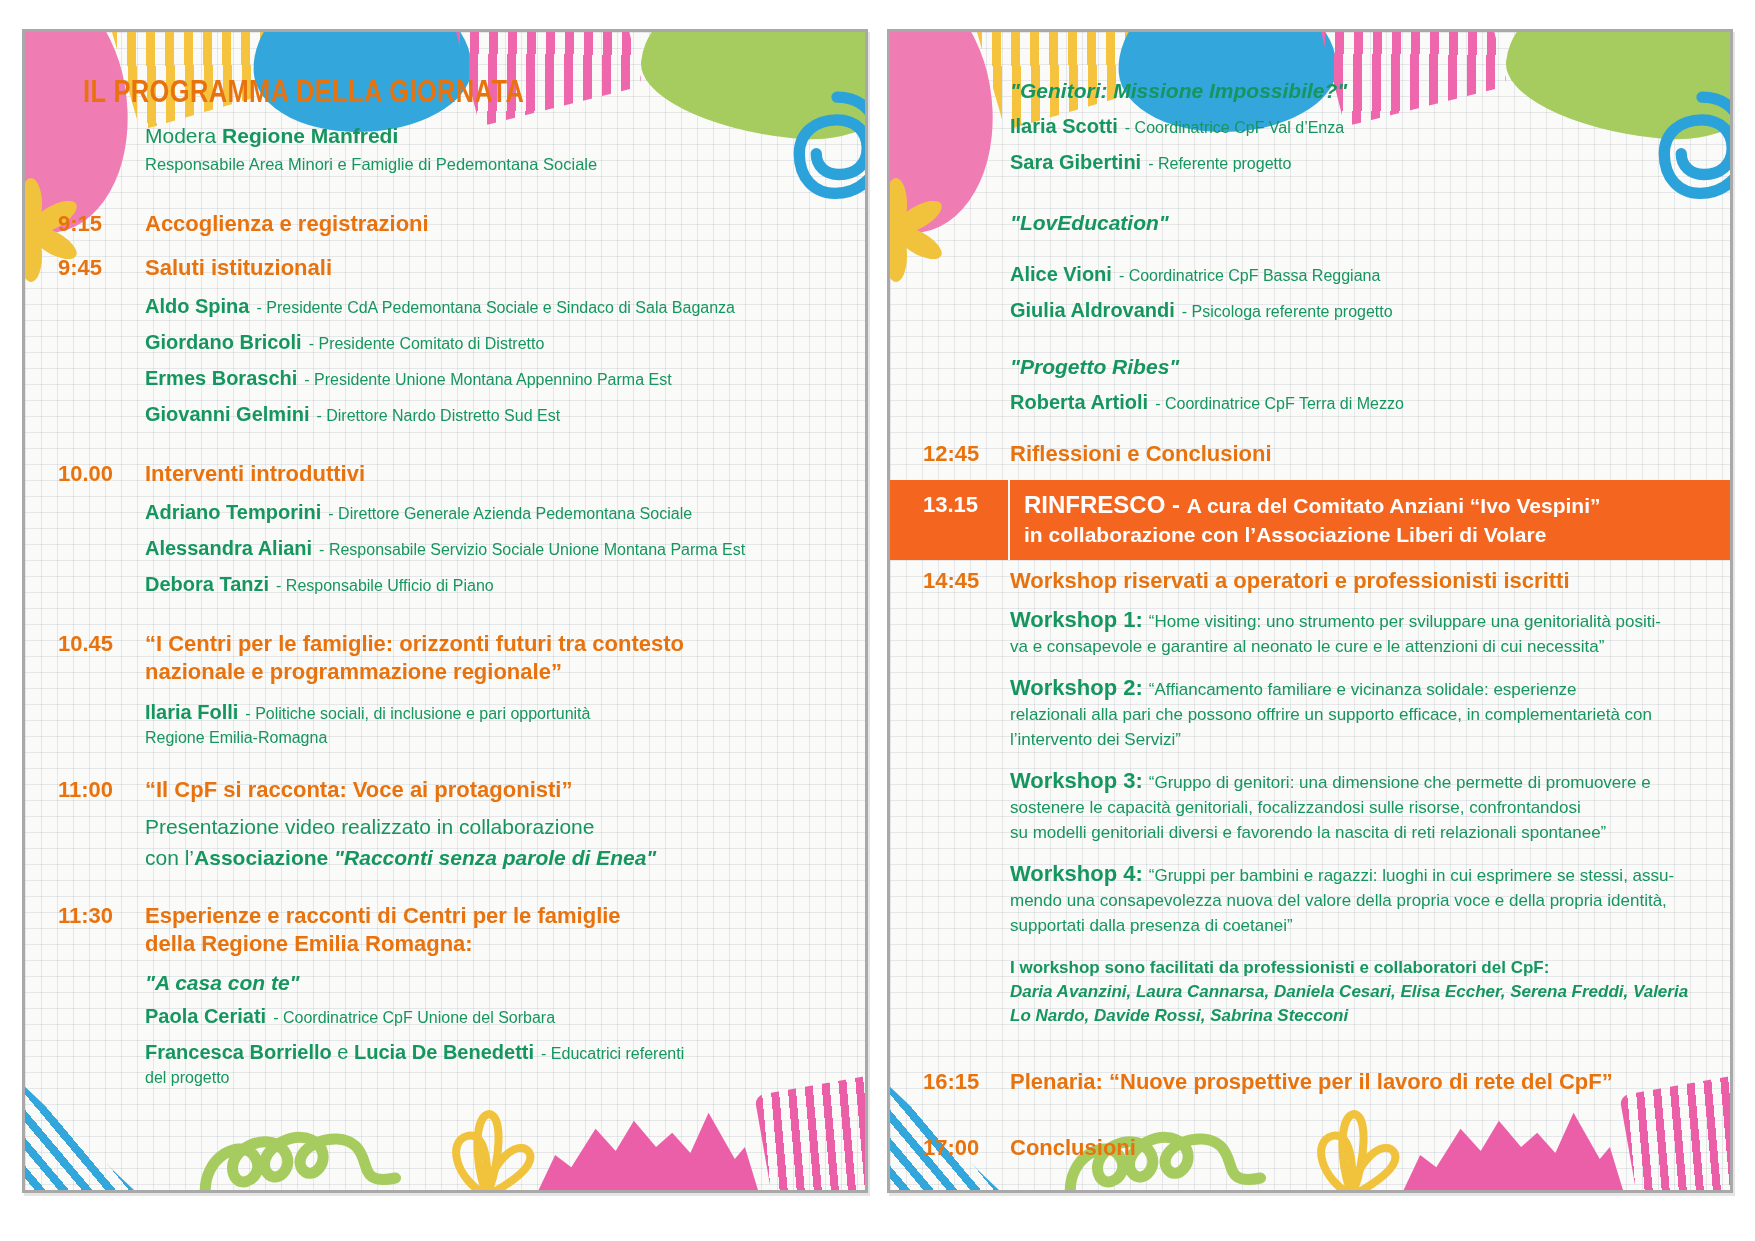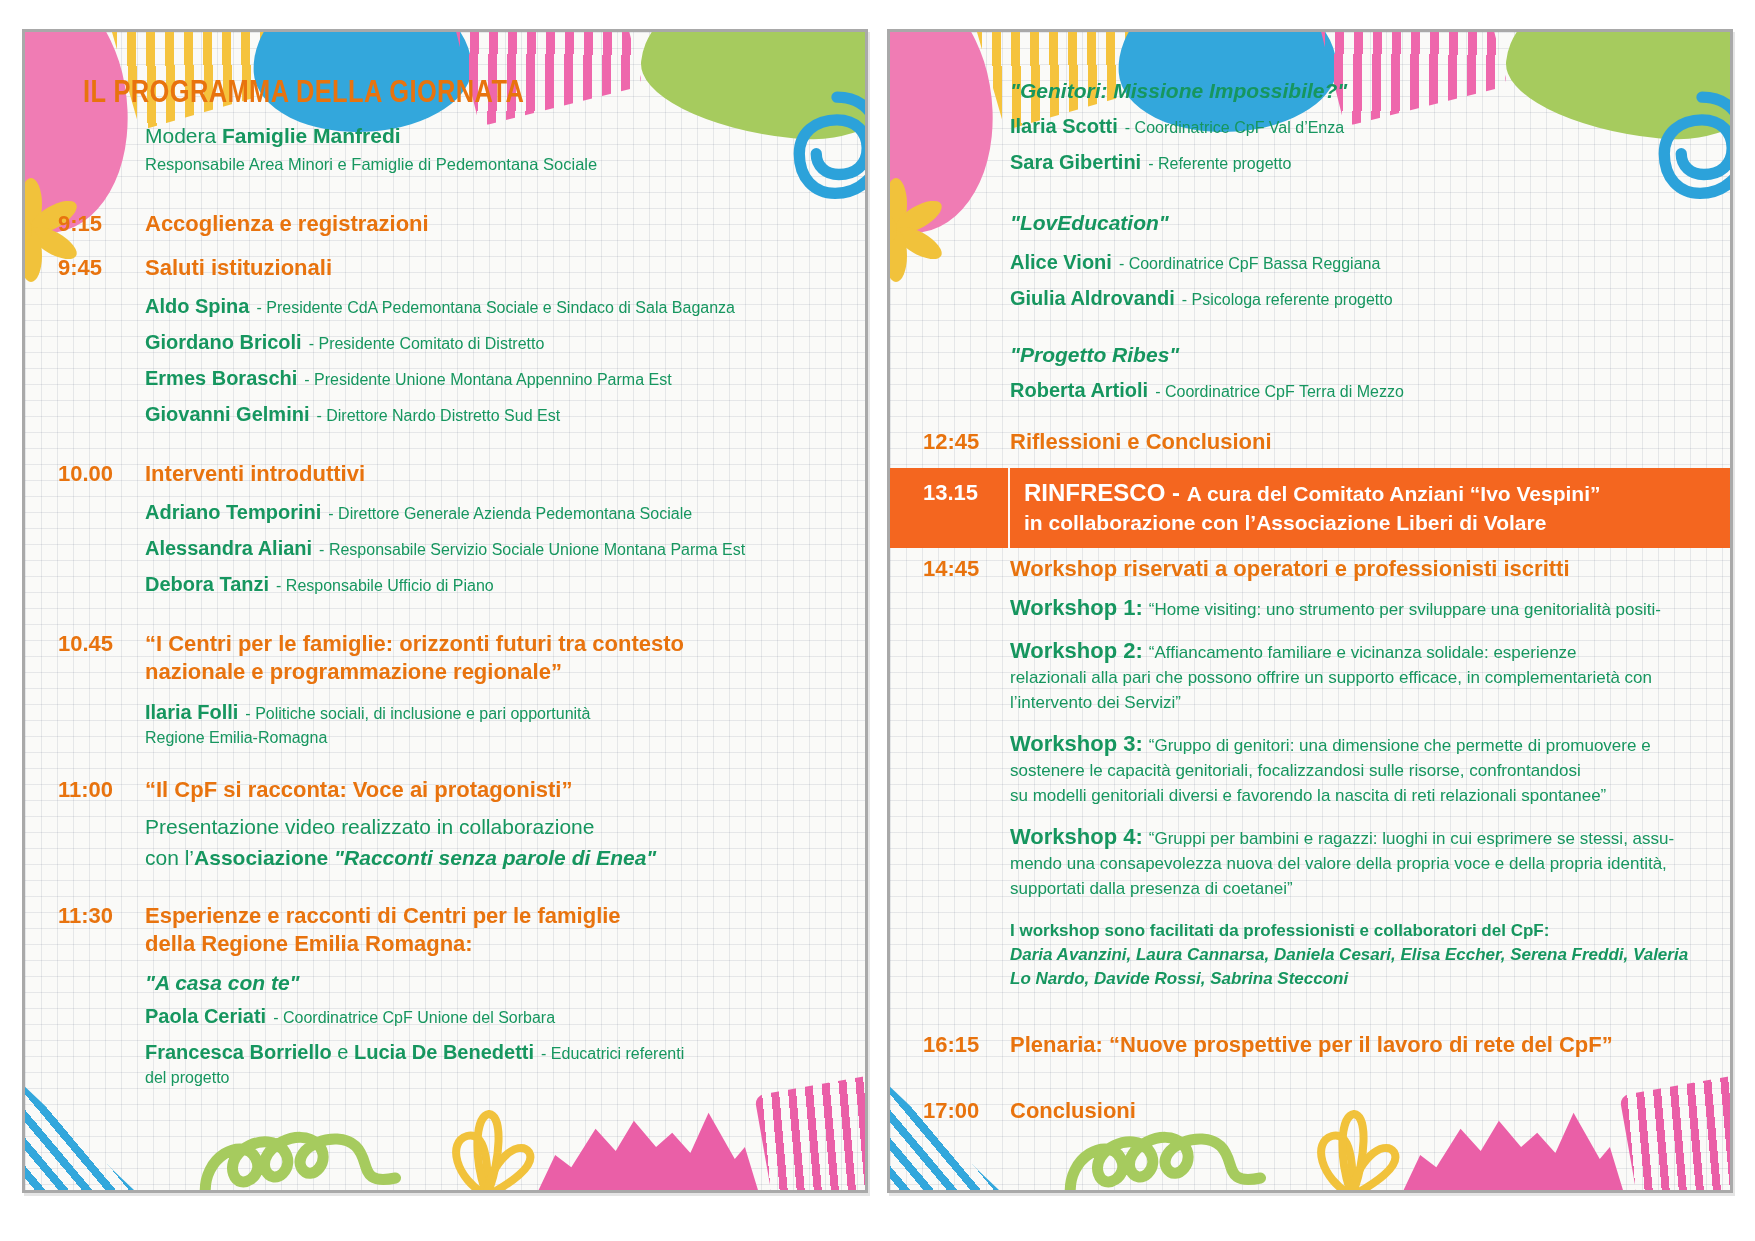--- a/index.html
+++ b/index.html
@@ -135,21 +135,21 @@
       </g>
     </svg>
     <svg class="d mount-pink-b" viewBox="0 0 220 90">
       <polygon points="0,90 18,52 34,64 58,26 78,48 96,18 118,44 134,30 152,50 170,10 196,56 206,44 220,90" fill="#ea5fa7"></polygon>
     </svg>
     <div class="d scr-pink-br"></div>
   </div>
 
   <div class="content">
     <h1 class="doc-title"><span class="cond">IL PROGRAMMA DELLA GIORNATA</span></h1>
-    <p class="modera"><span>Modera </span><b>Famiglie Manfredi</b></p>
+    <p class="modera"><span>Modera </span><b>Regione Manfredi</b></p>
     <p class="modera-role">Responsabile Area Minori e Famiglie di Pedemontana Sociale</p>
 
     <div class="row" style="margin-top:36px">
       <div class="t">9:15</div>
       <div class="body">
         <p class="st">Accoglienza e registrazioni</p>
       </div>
     </div>
 
     <div class="row" style="margin-top:16px">
@@ -254,21 +254,21 @@
     </svg>
     <div class="d scr-pink-br"></div>
   </div>
 
   <div class="content">
     <p class="qt" style="margin-top:46px">"Genitori: Missione Impossibile?"</p>
     <p class="sp ind" style="margin-top:8px"><span class="nm">Ilaria Scotti</span><span class="rl">- Coordinatrice CpF Val d’Enza</span></p>
     <p class="sp ind"><span class="nm">Sara Gibertini</span><span class="rl">- Referente progetto</span></p>
 
     <p class="qt" style="margin-top:32px">"LovEducation"</p>
-    <p class="sp ind" style="margin-top:12px"><span class="nm">Alice Vioni</span><span class="rl">- Coordinatrice CpF Bassa Reggiana</span></p>
+    <p class="sp ind" style="margin-top:24px"><span class="nm">Alice Vioni</span><span class="rl">- Coordinatrice CpF Bassa Reggiana</span></p>
     <p class="sp ind"><span class="nm">Giulia Aldrovandi</span><span class="rl">- Psicologa referente progetto</span></p>
 
     <p class="qt" style="margin-top:28px">"Progetto Ribes"</p>
     <p class="sp ind" style="margin-top:8px"><span class="nm">Roberta Artioli</span><span class="rl">- Coordinatrice CpF Terra di Mezzo</span></p>
 
     <div class="row" style="margin-top:22px">
       <div class="t">12:45</div>
       <div class="body">
           <p class="st">Riflessioni e Conclusioni</p>
         </div>
@@ -283,21 +283,21 @@
     </div>
 
     <div class="row" style="margin-top:7px">
       <div class="t">14:45</div>
       <div class="body">
           <p class="st">Workshop riservati a operatori e professionisti iscritti</p>
         </div>
     </div>
 
     <p class="ws" style="margin-top:12px">
-      <span class="lead">Workshop 1:</span><span class="wl inl">“Home visiting: uno strumento per sviluppare una genitorialità positi-</span>
+      <span class="lead">Workshop 1:</span><span class="wl inl">“Home visiting: uno strumento per sviluppare una genitorialità positi-</span><span class="wl">va e consapevole e garantire al neonato le cure e le attenzioni di cui necessita”</span>
     </p>
     <p class="ws">
       <span class="lead">Workshop 2:</span><span class="wl inl">“Affiancamento familiare e vicinanza solidale: esperienze</span><span class="wl">relazionali alla pari che possono offrire un supporto  efficace, in complementarietà con</span><span class="wl">l’intervento dei Servizi”</span>
     </p>
     <p class="ws">
       <span class="lead">Workshop 3:</span><span class="wl inl">“Gruppo di genitori: una dimensione che permette di promuovere e</span><span class="wl">sostenere le capacità genitoriali, focalizzandosi  sulle risorse, confrontandosi</span><span class="wl">su modelli genitoriali diversi e favorendo la nascita di reti relazionali spontanee”</span>
     </p>
     <p class="ws">
       <span class="lead">Workshop 4:</span><span class="wl inl">“Gruppi per bambini e ragazzi: luoghi in cui esprimere se stessi, assu-</span><span class="wl">mendo una consapevolezza nuova del valore della propria voce e della propria identità,</span><span class="wl">supportati dalla presenza di coetanei”</span>
     </p>

